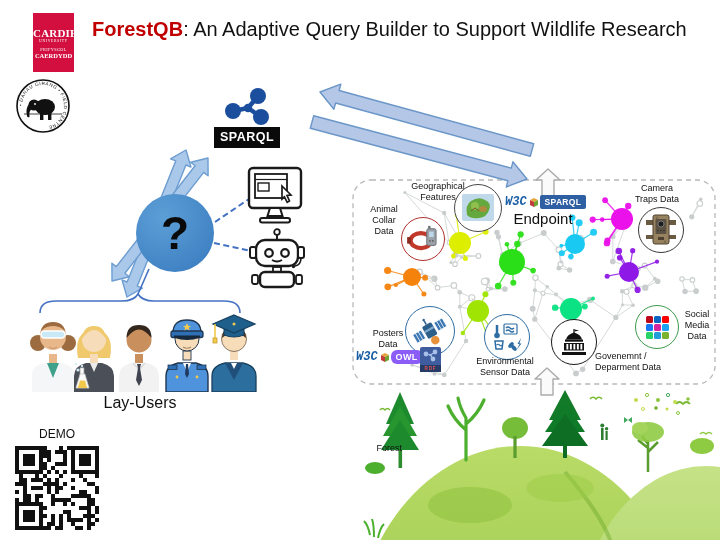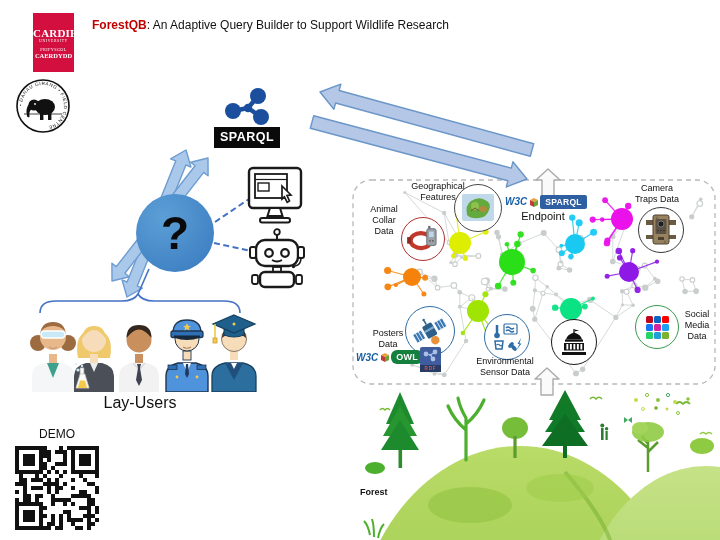--- a/index.html
+++ b/index.html
@@ -1,50 +1,50 @@
 <!DOCTYPE html>
 <html><head>
 <meta charset="utf-8">
 <style>
   html,body{margin:0;padding:0;background:#fff;}
   #stage{position:relative;width:720px;height:540px;background:#fff;overflow:hidden;
          font-family:"Liberation Sans",sans-serif;color:#111;}
   .abs{position:absolute;}
   .lbl{position:absolute;font-size:9px;line-height:1.22;color:#111;white-space:pre-line;text-align:center;}
-  #title{left:92px;top:18px;font-size:12px;white-space:nowrap;color:#111;text-align:right;}
+  #title{left:92px;top:18px;font-size:20px;white-space:nowrap;color:#111;text-align:right;}
   #title .accent{font-weight:bold;color:#C00000;}
   #authors{left:70px;top:50px;width:505px;text-align:center;font-size:10.8px;font-weight:bold;}
   #cardiff{left:33px;top:13px;width:41px;height:59px;background:#D20F3F;color:#fff;text-align:center;
            font-family:"Liberation Serif",serif;display:flex;flex-direction:column;justify-content:center;}
   #cardiff .c1{font-size:11px;font-weight:bold;letter-spacing:.2px;font-family:Liberation Serif, serif;}
   #cardiff .c2{font-size:3.8px;letter-spacing:.6px;margin-bottom:4px;}
   #cardiff .c3{font-size:4.2px;letter-spacing:.4px;}
   #cardiff .c4{font-size:6.5px;font-weight:bold;}
   #sparql-logo{left:214px;top:84px;width:66px;height:64px;background:#fff;}
   #sparql-logo .band{position:absolute;left:0;bottom:0;width:66px;height:21px;background:#0a0a0a;color:#fff;
            font-weight:bold;font-size:12.5px;text-align:center;line-height:21px;letter-spacing:.5px;}
   #qcircle{left:136px;top:194px;width:78px;height:78px;border-radius:50%;
            background:radial-gradient(circle at 35% 30%, #5C9FD6, #3779BE);
            display:flex;align-items:center;justify-content:center;font-size:46px;font-weight:bold;color:#0a0a0a;}
   .dcircle{position:absolute;border-radius:50%;background:#fff;display:flex;align-items:center;justify-content:center;}
   #endpoint-row{left:505px;top:194px;display:flex;align-items:center;gap:2px;height:15px;}
-  .w3c{font-size:10px;font-weight:bold;color:#1A5FA5;font-style:italic;}
+  .w3c{font-size:12px;font-weight:bold;color:#1A5FA5;font-style:italic;font-family:Liberation Mono, monospace;}
   .bluebox{background:#2E5FA3;color:#fff;font-weight:bold;font-size:8.5px;padding:2px 5px;border-radius:2px;letter-spacing:.3px;}
   #owl-row{left:356px;top:350px;display:flex;align-items:center;gap:2px;height:14px;}
-  #owl-row .bluebox{background:#15803d;border-radius:6px;font-size:9px;}
+  #owl-row .bluebox{background:#8b5cf6;border-radius:6px;font-size:9px;}
   #rdf-badge{left:420px;top:347px;width:21px;height:25px;background:#3E5C9E;border-radius:2px;}
   #rdf-badge .rband{position:absolute;left:0;bottom:0;width:21px;height:7px;background:#263C66;color:#E05252;
            font-size:4.6px;font-weight:bold;text-align:center;line-height:7px;letter-spacing:.8px;}
   #social-grid{display:grid;grid-template-columns:repeat(3,7px);grid-auto-rows:7px;gap:1px;}
   #social-grid div{border-radius:1.5px;}
-  #endpoint-caption{left:510px;top:210px;width:66px;font-size:11px;}
+  #endpoint-caption{left:510px;top:210px;width:66px;font-size:15px;}
   #layusers{left:60px;top:393px;width:160px;font-size:16px;}
   #demo{left:15px;top:427px;width:84px;font-size:12px;}
   #iswc{left:100px;top:511px;font-size:16.5px;}
-  #forest-lbl{left:360px;top:443px;width:42px;text-align:left;font-weight:bold;margin-top:44px;}
+  #forest-lbl{left:360px;top:443px;width:42px;text-align:right;font-weight:normal;}
   #gov-lbl{text-align:left;}
 </style>
 </head>
 <body>
 
 <div id="stage">
 
   <svg class="abs" width="720" height="540" style="left:0;top:0">
     <defs>
       <linearGradient id="gHill1" x1="0" y1="0" x2="0" y2="1">
@@ -692,20 +692,22 @@
 Data</div>
   <div class="lbl" style="left:368px;top:328px;width:40px">Posters
 Data</div>
   <div class="lbl" style="left:462px;top:356px;width:86px">Environmental
 Sensor Data</div>
   <div class="lbl" style="left:622px;top:183px;width:70px">Camera
 Traps Data</div>
   <div class="lbl" style="left:676px;top:309px;width:42px">Social
 Media
 Data</div>
+  <div class="lbl" id="gov-lbl" style="left:595px;top:351px;width:82px">Govenemnt /
+Deparment Data</div>
   <div class="lbl" id="forest-lbl">Forest</div>
 
   <div id="demo" class="lbl">DEMO</div>
   <svg id="qr-svg" class="abs" style="left:15px;top:446px" width="84" height="84" viewBox="0 0 84 84">
       <rect x="28" y="0" width="4" height="4" fill="#111"></rect>
       <rect x="44" y="0" width="4" height="4" fill="#111"></rect>
       <rect x="52" y="0" width="4" height="4" fill="#111"></rect>
       <rect x="28" y="4" width="4" height="4" fill="#111"></rect>
       <rect x="32" y="4" width="4" height="4" fill="#111"></rect>
       <rect x="40" y="4" width="4" height="4" fill="#111"></rect>

